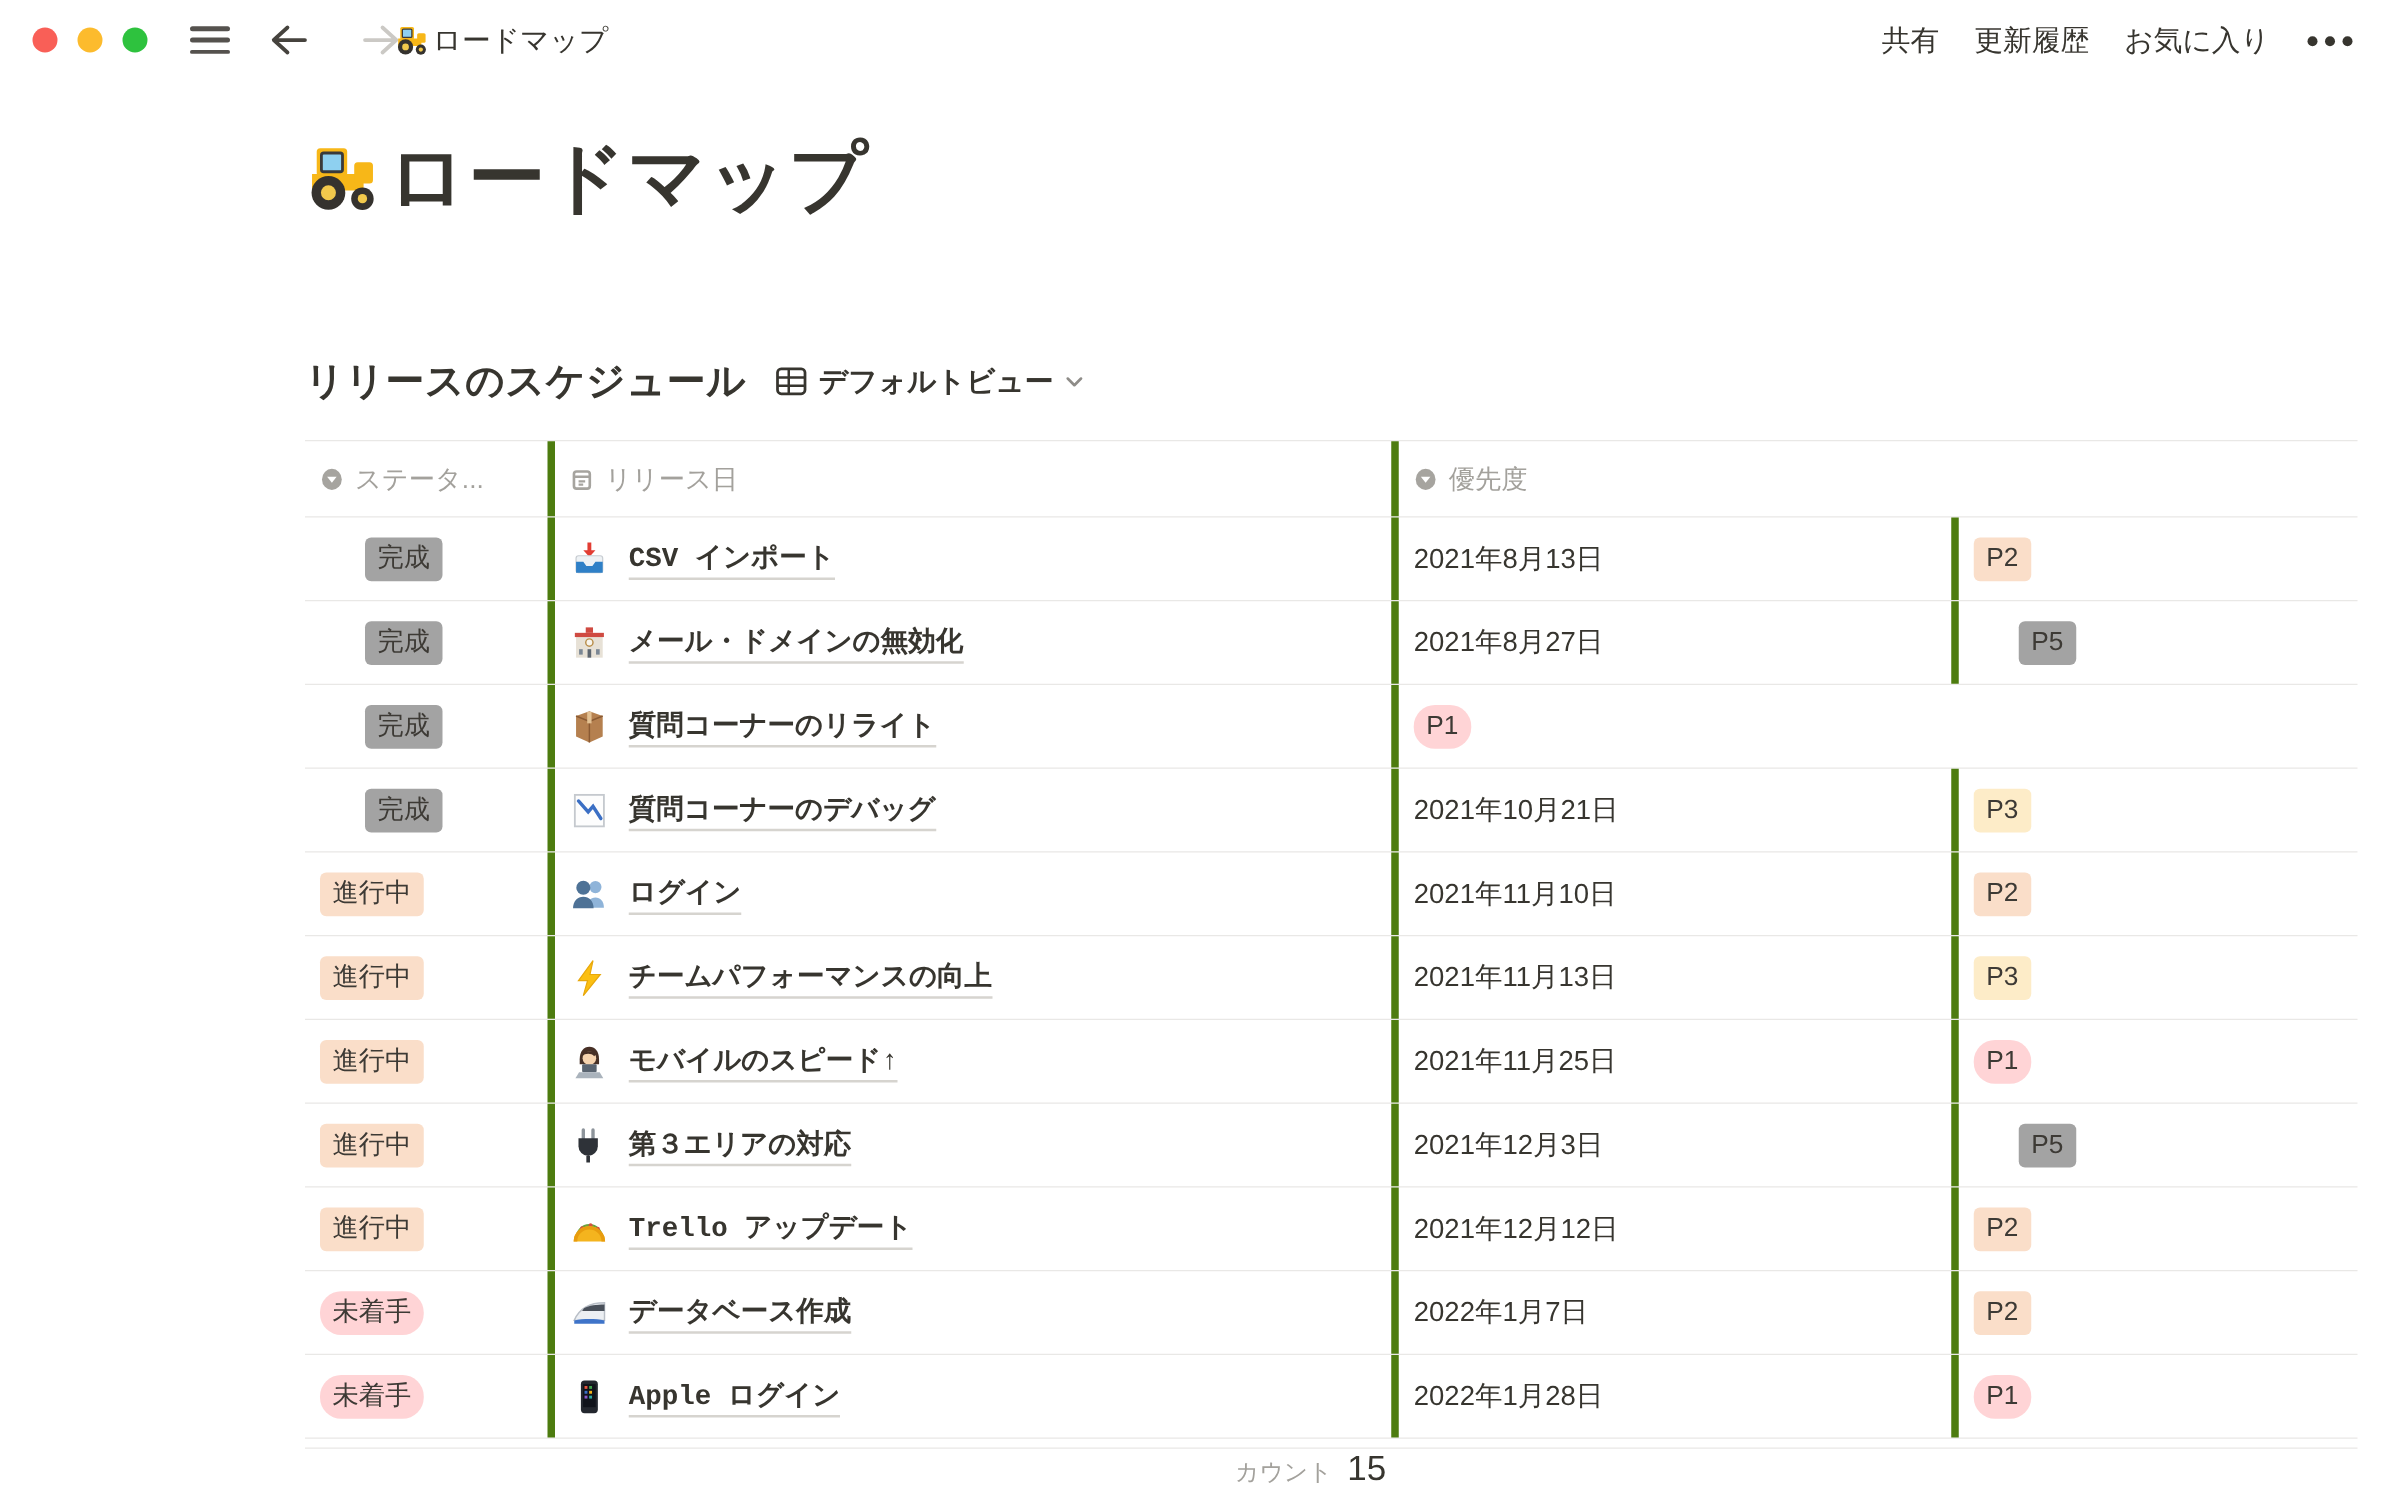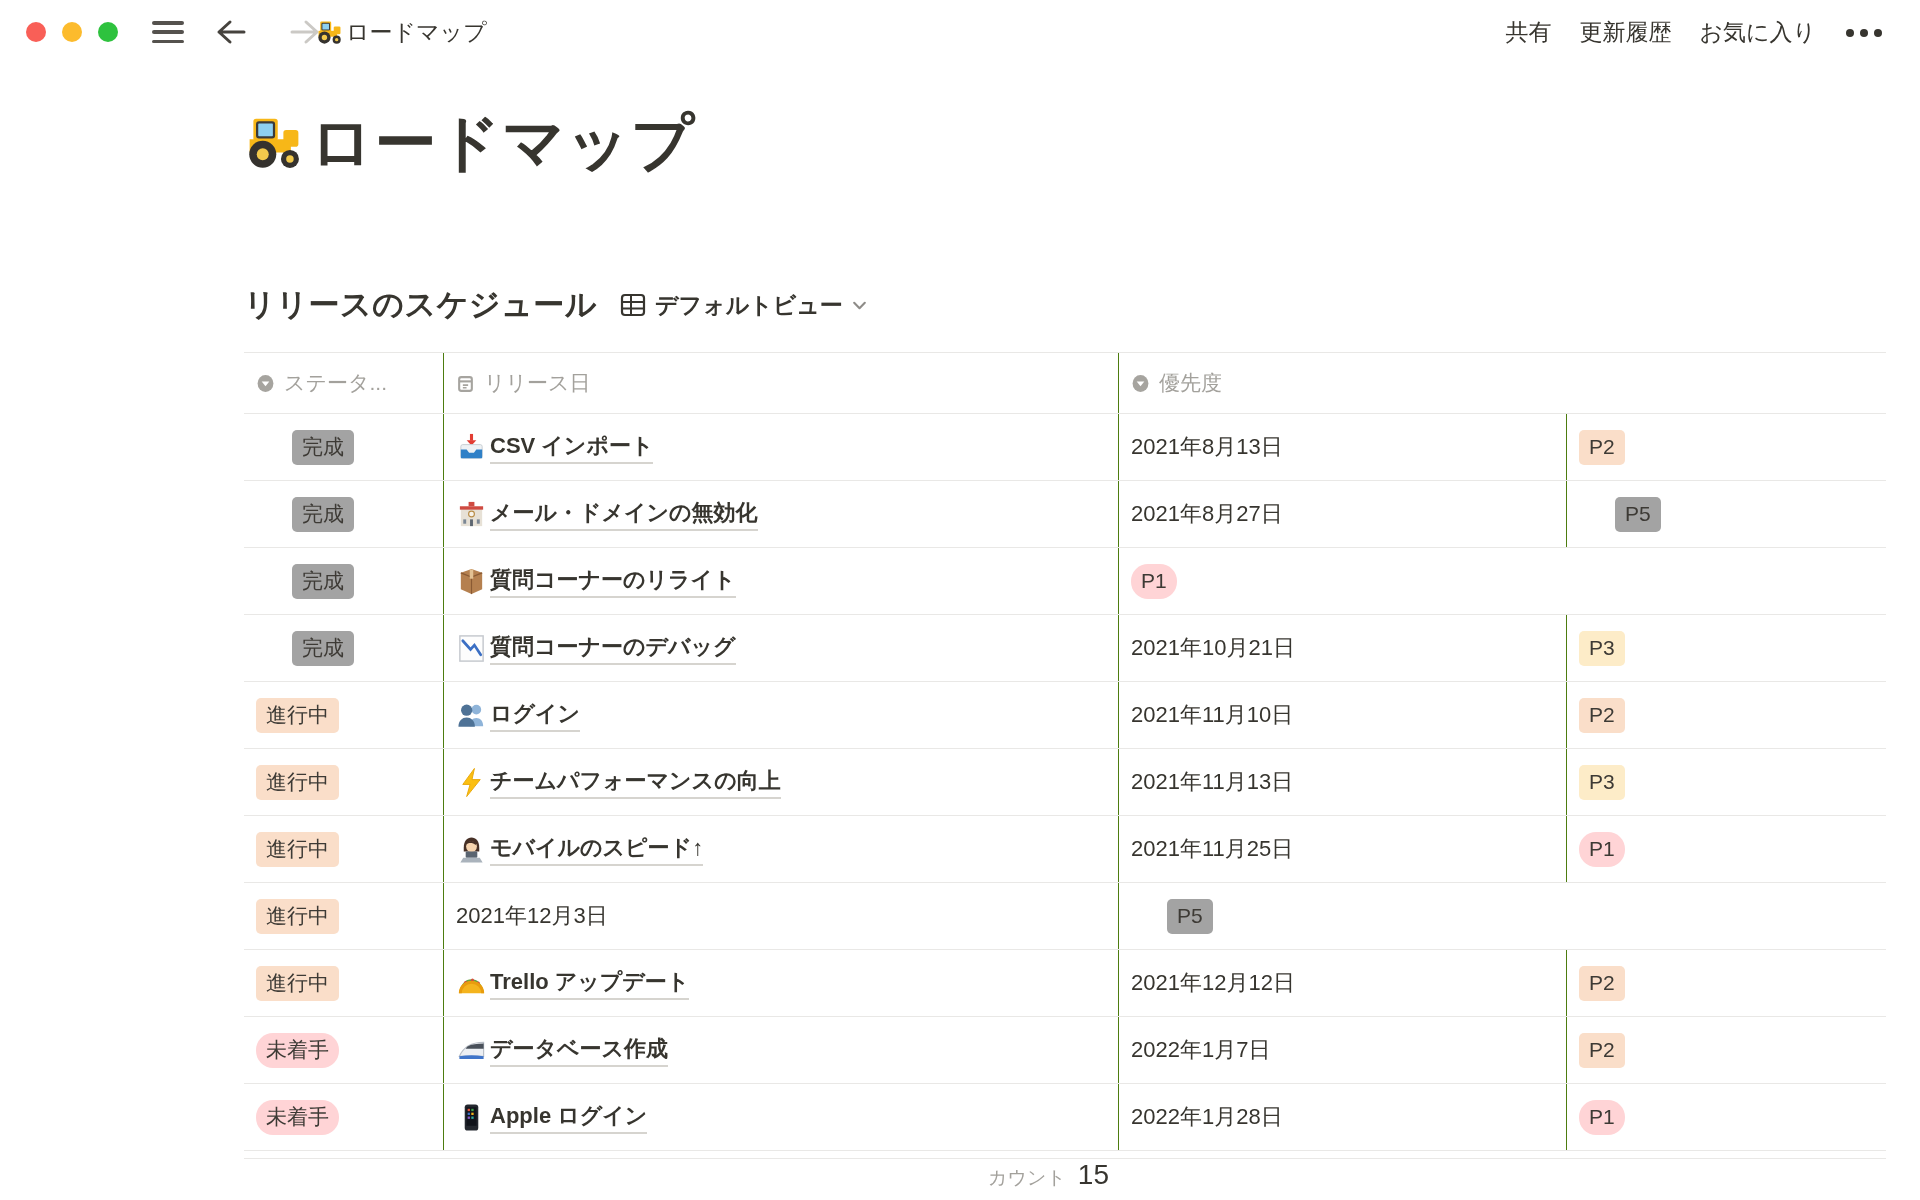--- a/index.html
+++ b/index.html
@@ -33,30 +33,30 @@
   .section-row h2 { font-size:31px; font-weight:700; letter-spacing:0.5px; }
   .view-switcher { display:flex; align-items:center; gap:8px; cursor:pointer; }
   .view-switcher .view-name { font-size:23px; font-weight:700; }
 
   
   .table { margin-top:26px; width:1642px; }
   .trow { display:grid; grid-template-columns:200px 675px 448px 319px; align-items:center; }
   .thead { height:62px; border-top:1px solid #e9e8e6; border-bottom:1px solid #e9e8e6;
     color:#a3a19c; font-size:21px; }
   .thead .cell { display:flex; align-items:center; gap:9px; height:100%; padding:0 12px; cursor:pointer; }
-  .cell.divider { border-right:1px solid #4d7c0f;text-align:right; }
+  .cell.divider { border-right:6px solid #4d7c0f;text-align:right; }
   .tbody .trow { height:67px; border-bottom:1px solid #e9e8e6; cursor:pointer; }
   .tbody .cell { display:flex; align-items:center; height:100%; padding:0 12px; font-size:22px; }
   .tag { display:inline-block; padding:4px 10px; border-radius:5px; font-size:21px; line-height:1.25;
     color:#3d3a35; white-space:nowrap; }
   .tag-blue   { background:#a3a3a3;margin-left:36px; }
   .tag-orange { background:#fadec9; }
   .tag-red    { background:#ffd4d6;border-radius:17px; }
   .tag-yellow { background:#fdecc8; }
-  .proj { display:flex; align-items:center; gap:3px; }
+  .proj { display:flex; align-items:center; gap:16px;font-family:Liberation Mono, monospace; }
   .proj .p-icon svg { width:31px; height:31px; display:block; }
   .proj .p-link { font-weight:600; border-bottom:2px solid #d6d4cf; padding-bottom:1px; cursor:pointer; }
   .aa-glyph { font-size:19px; font-weight:700; color:#a3a19c; border-bottom:2px solid #a3a19c;
     line-height:1.05; }
   .partial-row { height:8px; border-bottom:1px solid #e9e8e6; }
   .tfoot { height:46px; }
   .footer-count { display:flex; align-items:baseline; justify-content:flex-end; gap:12px;
     height:100%; padding:0 10px; cursor:pointer; }
   .count-label { color:#a3a19c; font-size:19px; }
   .count-value { color:#37352f; font-size:28px; }
@@ -330,20 +330,32 @@
           </div>
           <div class="cell divider">2021年11月25日</div>
           <div class="cell">
             <span class="tag tag-red">P1</span>
           </div>
         </div>
         <div class="trow">
           <div class="cell divider">
             <span class="tag tag-orange">進行中</span>
           </div>
+          <div class="cell divider">
+            <span class="proj">
+              <span class="p-icon">
+                <svg viewBox="0 0 32 32">
+                  <path d="M11 3v7M19 3v7" stroke="#8d949b" stroke-width="2.8" stroke-linecap="round"></path>
+                  <path d="M7 10h16v6.5a8 8 0 01-16 0z" fill="#2e3238"></path>
+                  <path d="M15 24.5V30" stroke="#2e3238" stroke-width="3"></path>
+                </svg>
+              </span>
+              <span class="p-link">第３エリアの対応</span>
+            </span>
+          </div>
           <div class="cell divider">2021年12月3日</div>
           <div class="cell">
             <span class="tag tag-blue">P5</span>
           </div>
         </div>
         <div class="trow">
           <div class="cell divider">
             <span class="tag tag-orange">進行中</span>
           </div>
           <div class="cell divider">

